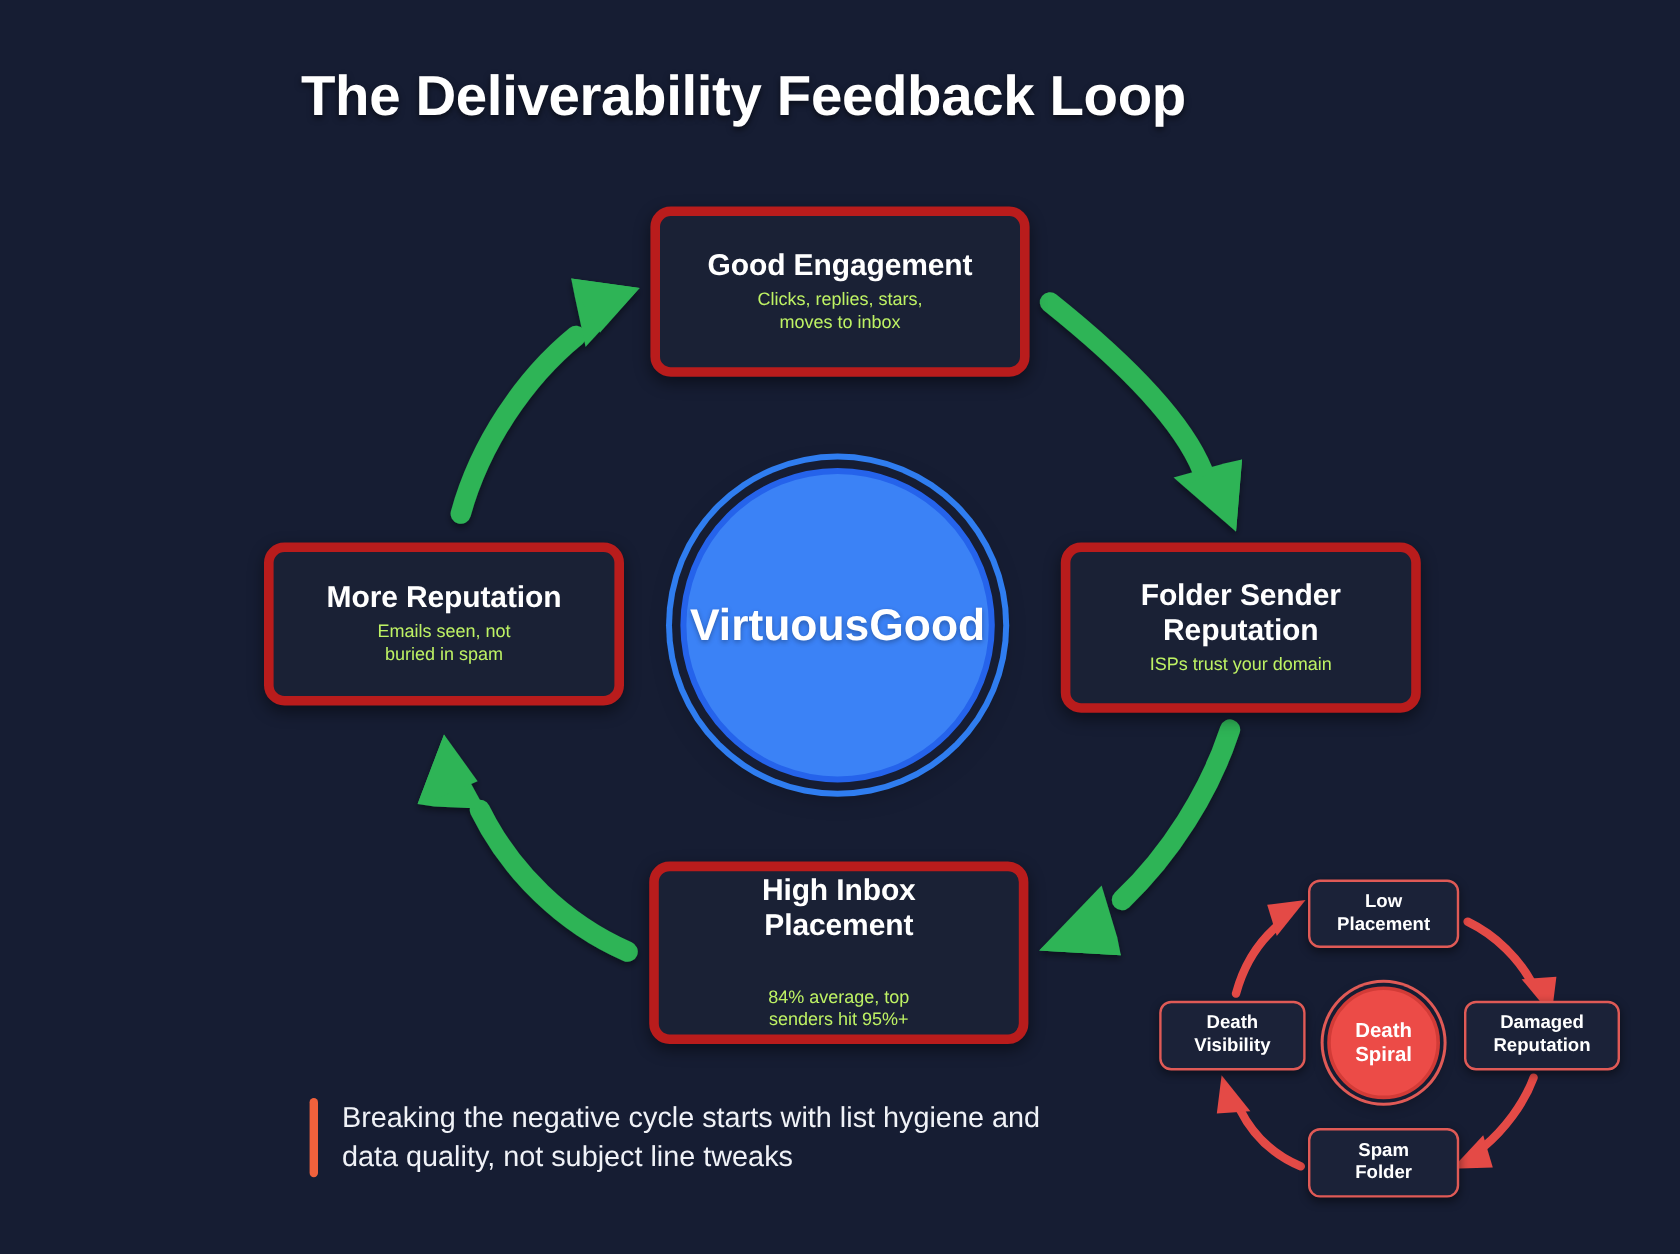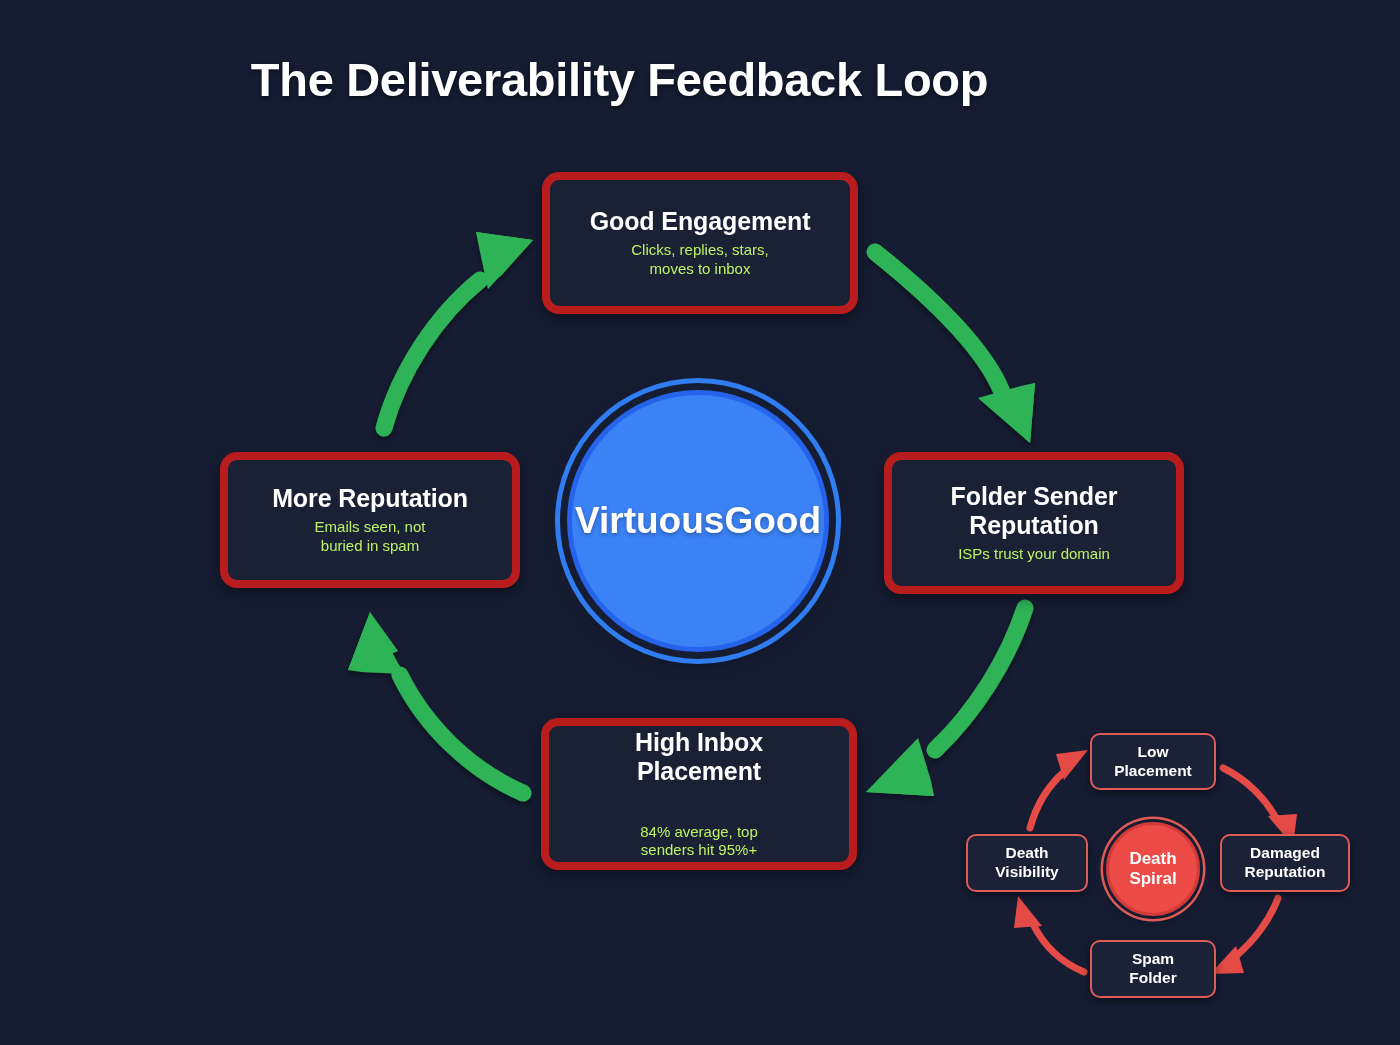--- a/index.html
+++ b/index.html
@@ -258,20 +258,27 @@
       <span>Emails seen, not</span><br>
       <span>buried in spam</span>
     </div>
   </div>
 
   <div id="center-circle">
     <div class="c-line">Virtuous</div>
     <div class="c-line">Good</div>
   </div>
 
+  <div id="caption">
+    <div id="caption-bar"></div>
+    <div id="caption-text">
+      <span>Breaking the negative cycle starts with list hygiene and</span><br>
+      <span>data quality, not subject line tweaks</span>
+    </div>
+  </div>
 
   <div id="mini">
 
     <svg id="mini-arrows" viewBox="0 0 420 300">
 
       <g>
         <path d="M 275,50 C 300,62 318,82 328,100" fill="none" stroke="#e44a46" stroke-width="7" stroke-linecap="round"></path>
         <path d="M 345,128 L 320,98 L 349,96 Z" fill="#e44a46"></path>
       </g>
 

